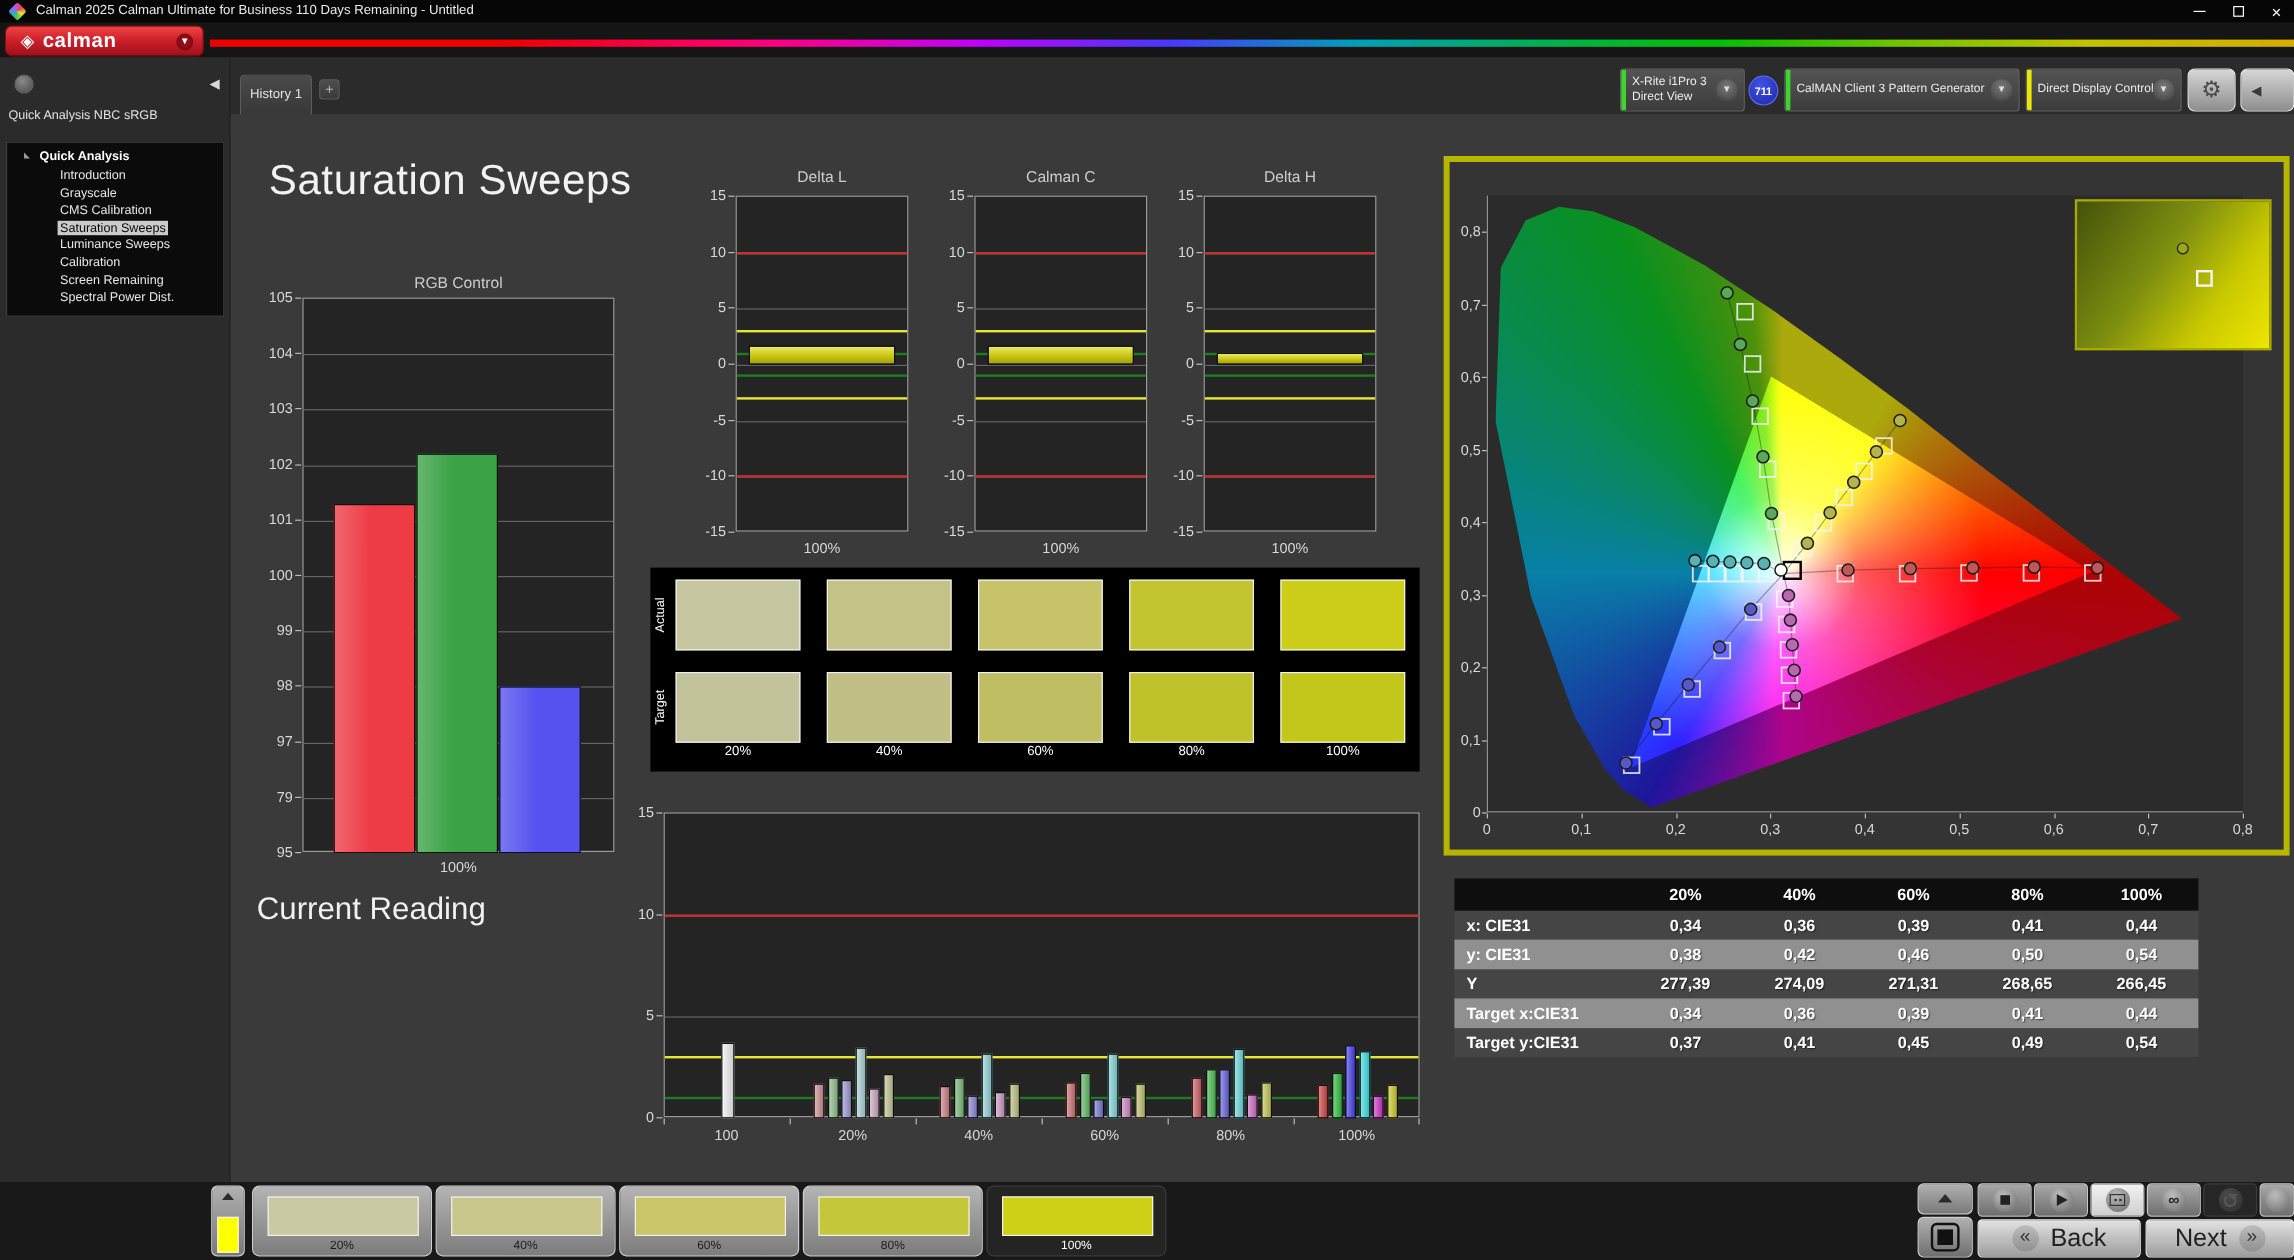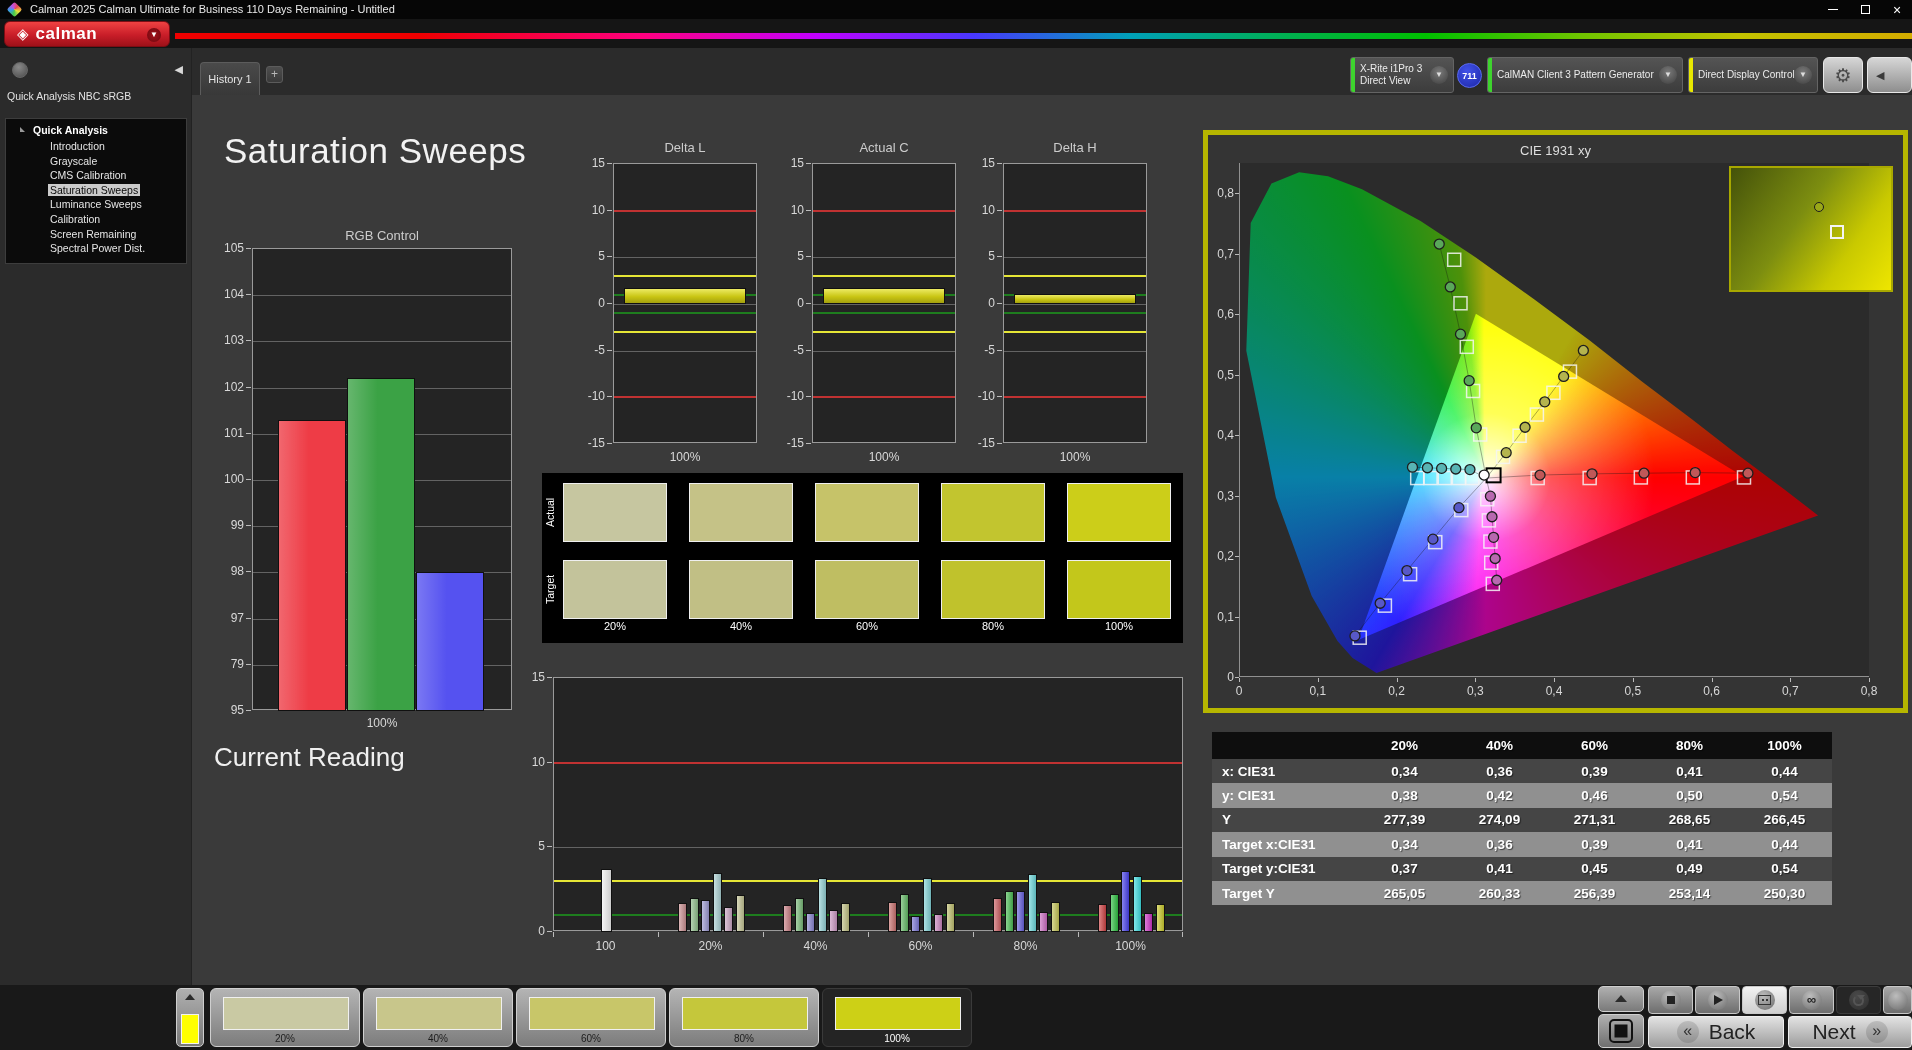--- a/index.html
+++ b/index.html
@@ -315,21 +315,21 @@
         <div class="tickdash" style="position: absolute; left: 46px; top: 163px; width: 5px; height: 1px;"></div>
         <div class="ytick" style="position: absolute; left: 0px; top: 202.667px; width: 44px; height: 14px;">-5</div>
         <div class="tickdash" style="position: absolute; left: 46px; top: 209.667px; width: 5px; height: 1px;"></div>
         <div class="ytick" style="position: absolute; left: 0px; top: 249.333px; width: 44px; height: 14px;">-10</div>
         <div class="tickdash" style="position: absolute; left: 46px; top: 256.333px; width: 5px; height: 1px;"></div>
         <div class="ytick" style="position: absolute; left: 0px; top: 296px; width: 44px; height: 14px;">-15</div>
         <div class="tickdash" style="position: absolute; left: 46px; top: 303px; width: 5px; height: 1px;"></div>
         <div class="xtick" style="position: absolute; left: 52px; top: 310px; width: 144px; height: 14px;">100%</div>
       </div>
       <div class="delta-chart" style="position: absolute; left: 760px; top: 140px; width: 210px; height: 340px;">
-        <div class="chart-title" style="position: absolute; left: 52px; top: 0px; width: 144px;">Actual C</div>
+        <div class="chart-title" style="position: absolute; left: 52px; top: 0px; width: 144px;">Calman C</div>
         <div class="plot" style="position: absolute; left: 52px; top: 23px; width: 144px; height: 280px;">
           <div class="gridline" style="top: 46.6667px;"></div>
           <div class="gridline" style="top: 93.3333px;"></div>
           <div class="gridline" style="top: 140px;"></div>
           <div class="gridline" style="top: 186.667px;"></div>
           <div class="gridline" style="top: 233.333px;"></div>
           <div class="limit red" style="top: 45.6667px;"></div>
           <div class="limit red" style="top: 232.333px;"></div>
           <div class="limit yellow" style="top: 111px;"></div>
           <div class="limit yellow" style="top: 167px;"></div>
@@ -463,21 +463,20 @@
       <div class="tickdash" style="position: absolute; left: 368px; top: 277px; width: 1px; height: 5px;"></div>
       <div class="xtick" style="position: absolute; left: 380.5px; top: 284px; width: 80px; height: 14px;">60%</div>
       <div class="tickdash" style="position: absolute; left: 473px; top: 277px; width: 1px; height: 5px;"></div>
       <div class="xtick" style="position: absolute; left: 485.5px; top: 284px; width: 80px; height: 14px;">80%</div>
       <div class="tickdash" style="position: absolute; left: 578px; top: 277px; width: 1px; height: 5px;"></div>
       <div class="xtick" style="position: absolute; left: 590.5px; top: 284px; width: 80px; height: 14px;">100%</div>
       <div class="tickdash" style="position: absolute; left: 682px; top: 277px; width: 1px; height: 5px;"></div>
     </div>
 
   <div id="cie-panel">
-    <div id="cie-title">CIE 1931 xy</div>
     <div id="cie-plot">
       <div class="cie-fill" id="cie-base"></div>
       <div class="cie-fill" id="cie-tri"></div>
       <svg id="cie-markers" width="630" height="514">
           <polyline points="246.25124999999997,315.0517647058823 300.0375,312.0282352941176 352.0125,310.81882352941176 403.9875,310.21411764705886 455.17499999999995,309.6094117647059 507.9375,310.21411764705886" fill="none" stroke="rgba(20,20,20,.35)" stroke-width="1"></polyline>
           <polyline points="246.25124999999997,315.0517647058823 236.24999999999997,264.86117647058825 229.16249999999997,217.69411764705887 220.50000000000003,171.1317647058824 210.2625,123.96470588235292 199.23749999999998,81.03058823529415" fill="none" stroke="rgba(20,20,20,.35)" stroke-width="1"></polyline>
           <polyline points="246.25124999999997,315.0517647058823 218.925,344.6823529411764 192.93749999999997,376.1270588235294 166.94999999999996,407.57176470588234 140.17499999999998,440.2258823529412 114.97499999999998,472.88" fill="none" stroke="rgba(20,20,20,.35)" stroke-width="1"></polyline>
           <polyline points="246.25124999999997,315.0517647058823 229.94999999999996,306.58588235294116 215.775,305.98117647058825 201.6,305.3764705882353 187.42499999999998,304.77176470588233 172.4625,304.16705882352943" fill="none" stroke="rgba(20,20,20,.35)" stroke-width="1"></polyline>
           <polyline points="246.25124999999997,315.0517647058823 250.42499999999998,333.1929411764706 251.99999999999997,353.7529411764706 253.575,374.3129411764706 255.14999999999998,395.47764705882355 256.72499999999997,417.2470588235294" fill="none" stroke="rgba(20,20,20,.35)" stroke-width="1"></polyline>
           <polyline points="246.25124999999997,315.0517647058823 266.175,289.6541176470588 285.075,264.2564705882353 304.7625,238.85882352941178 323.66249999999997,213.4611764705882 343.34999999999997,187.45882352941175" fill="none" stroke="rgba(20,20,20,.35)" stroke-width="1"></polyline>
@@ -630,28 +629,20 @@
         <div class="val">0,44</div>
       </div>
       <div class="trow dark">
         <div class="lbl">Target y:CIE31</div>
         <div class="val">0,37</div>
         <div class="val">0,41</div>
         <div class="val">0,45</div>
         <div class="val">0,49</div>
         <div class="val">0,54</div>
       </div>
-      <div class="trow light">
-        <div class="lbl">Target Y</div>
-        <div class="val">265,05</div>
-        <div class="val">260,33</div>
-        <div class="val">256,39</div>
-        <div class="val">253,14</div>
-        <div class="val">250,30</div>
-      </div>
     </div>
 
   <div id="current-reading">
     <div id="cr-heading">Current Reading</div>
   </div>
 
   <div id="bottombar">
     <div id="quick-btn">
       <div id="quick-arrow"></div>
       <div id="quick-swatch" style="background: rgb(255, 255, 0);"></div>

